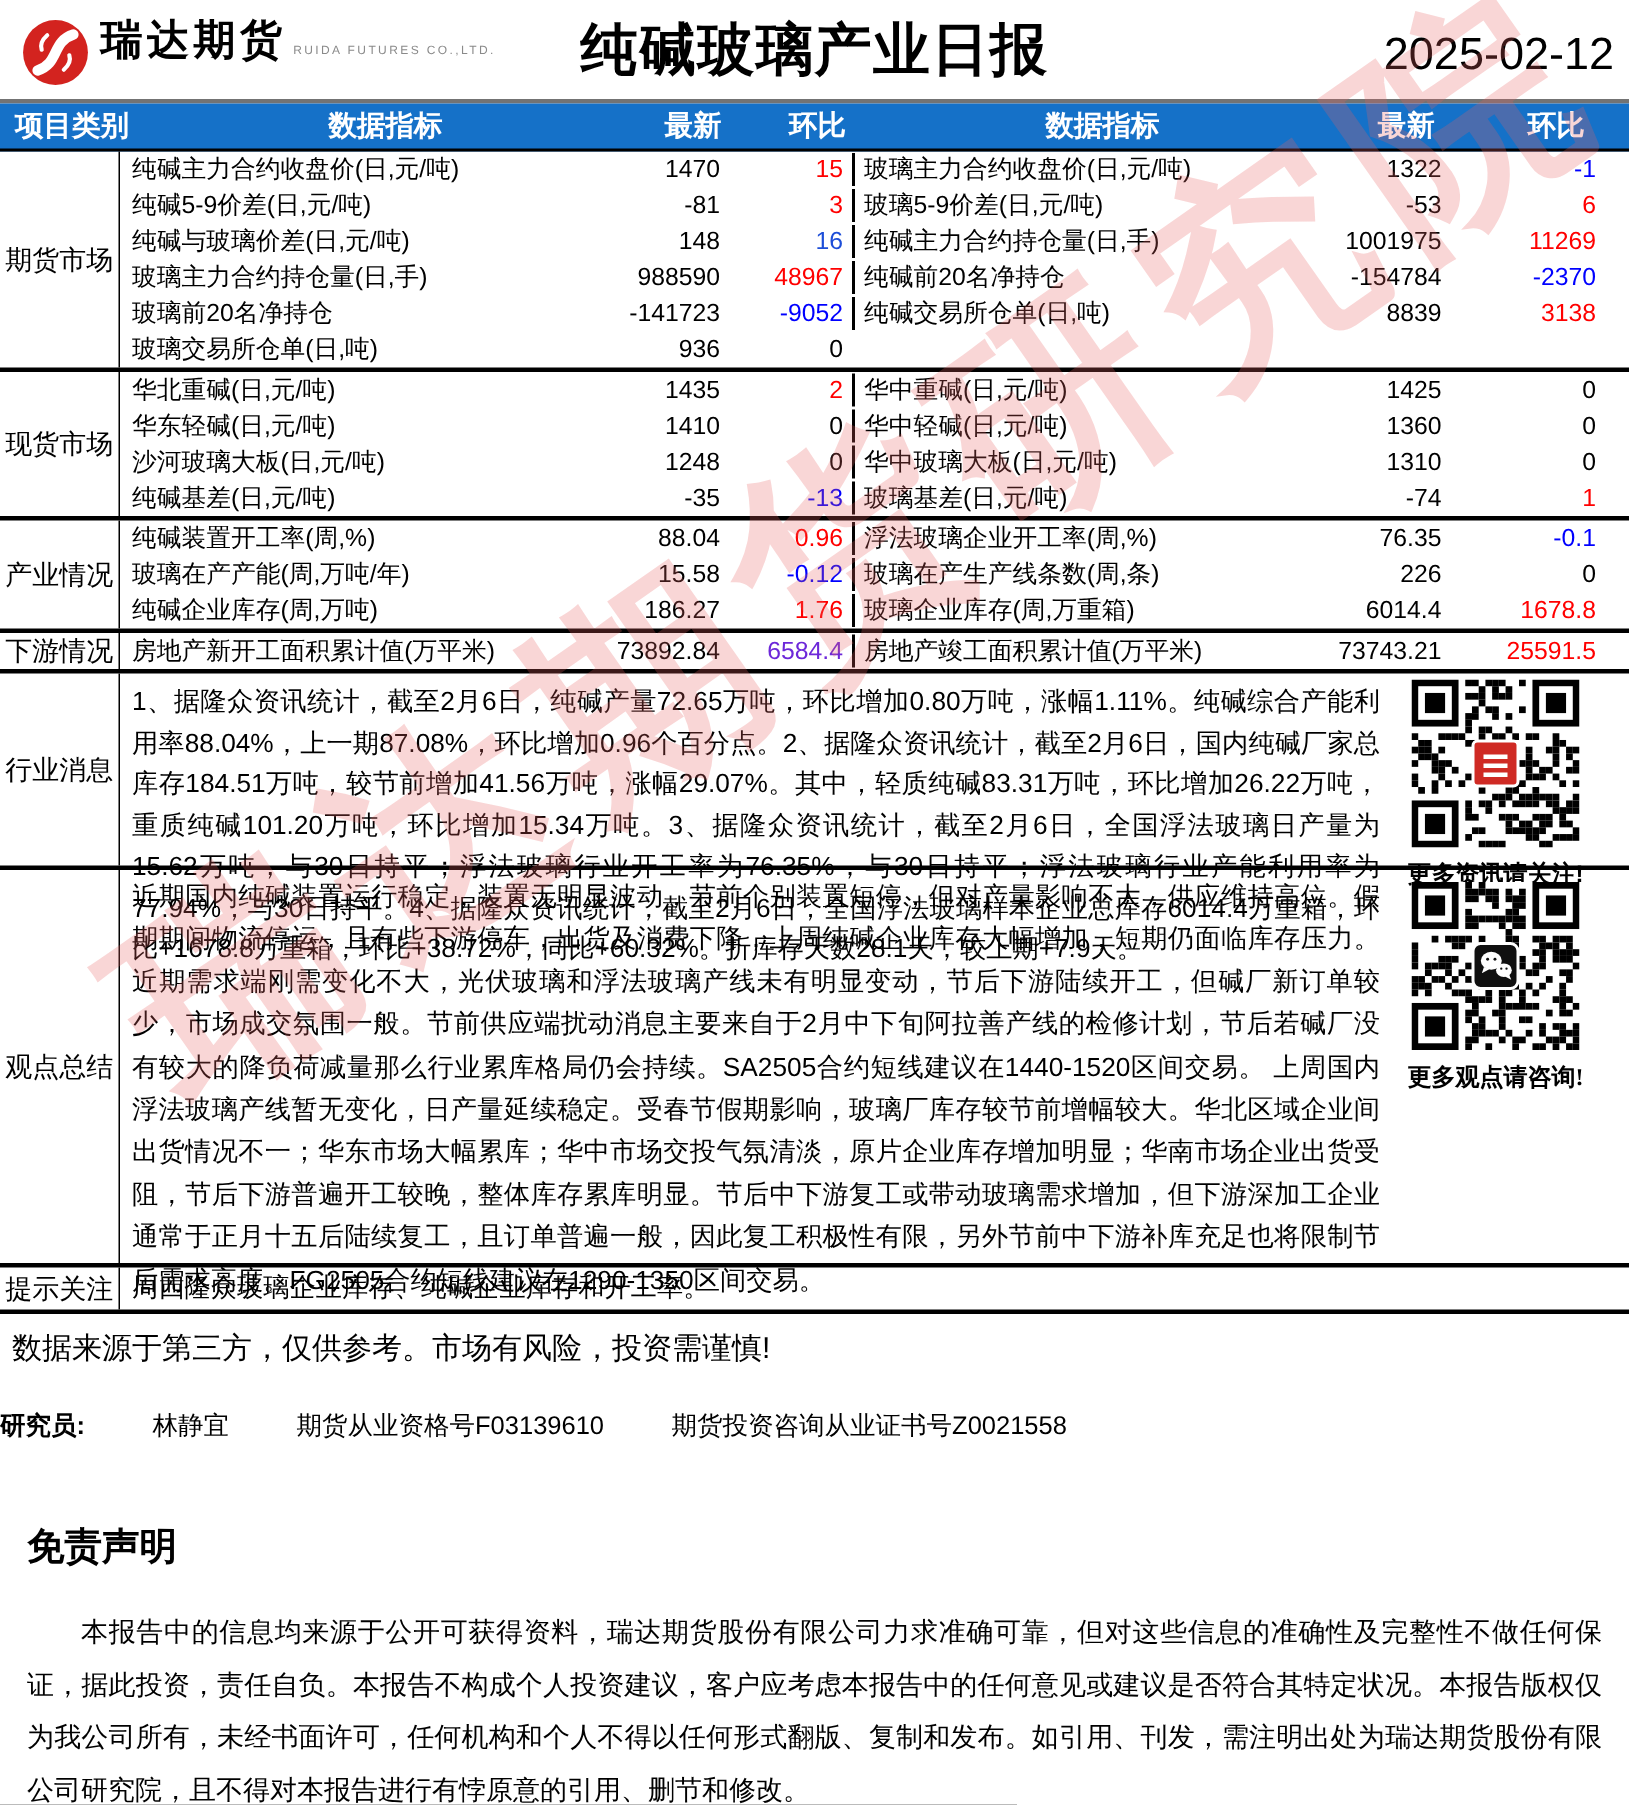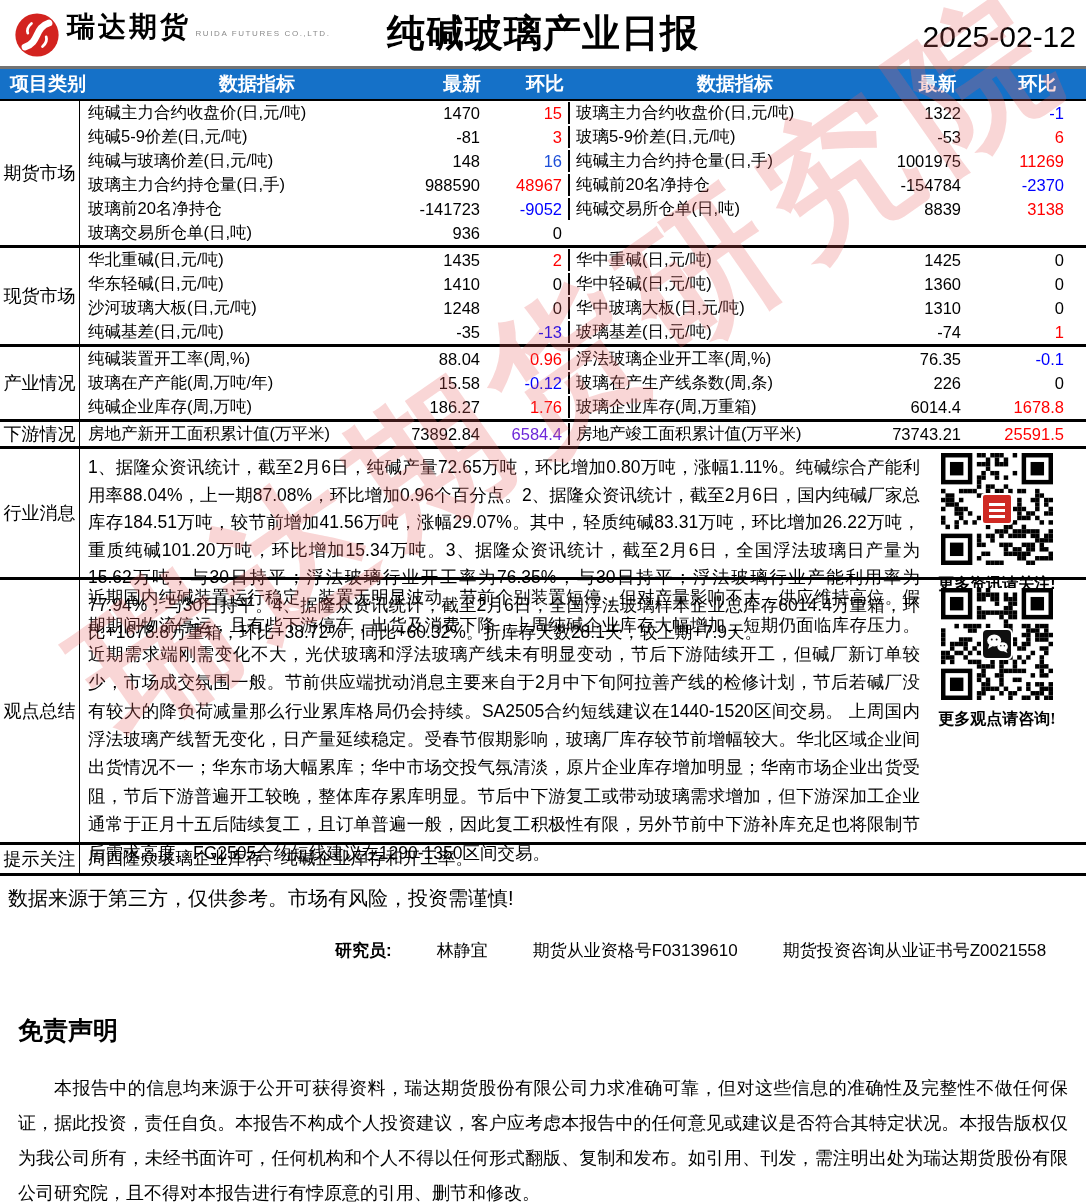--- a/index.html
+++ b/index.html
@@ -47,21 +47,21 @@
   .qr-box { position: relative; width: 112px; height: 112px; margin: 0 auto; background: #fff; }
   .qr-cap { display: block; font-size: 16px; margin-top: 5px; font-weight: 600; }
   .qr-cap.serif { font-family: "Liberation Serif","DejaVu Serif",serif; font-weight: bold; }
   .qrc { position: absolute; left: 50%; top: 50%; transform: translate(-50%,-50%);
          width: 32px; height: 32px; border: 2px solid #fff; }
   .qrc-red { background: #cf2a24; border-radius: 4px; padding: 5px 4px; }
   .qrc-red i { display: block; height: 3px; background: #fff; margin: 3px 2px; }
   .qrc-wx { background: #101010; border-radius: 6px; }
   
   .src-note { font-size: 20px; padding: 9px 0 0 8px; }
-  .researcher { display: flex; gap: 45px; font-size: 17px; padding-left: 335px; margin-top: 27px; }
+  .researcher { display: flex; gap: 45px; font-size: 17px; margin-top: 27px; }
   .researcher .rl { font-weight: bold; }
   .disclaimer { padding: 0 18px; }
   .disc-title { font-size: 25px; font-weight: 900; margin-top: 52px; }
   .disc-body { margin-top: 24px; font-family: "Liberation Serif","DejaVu Serif",serif;
                font-size: 18px; line-height: 35px; text-align: justify; text-indent: 2em; }
   
   .watermark { position: absolute; left: 95px; top: 620px; font-size: 150px; line-height: 1;
                letter-spacing: 16px; color: rgba(232,95,95,0.26); white-space: nowrap;
                transform: rotate(-35deg); transform-origin: 0 50%; pointer-events: none; z-index: 9;
                font-weight: bold; }

